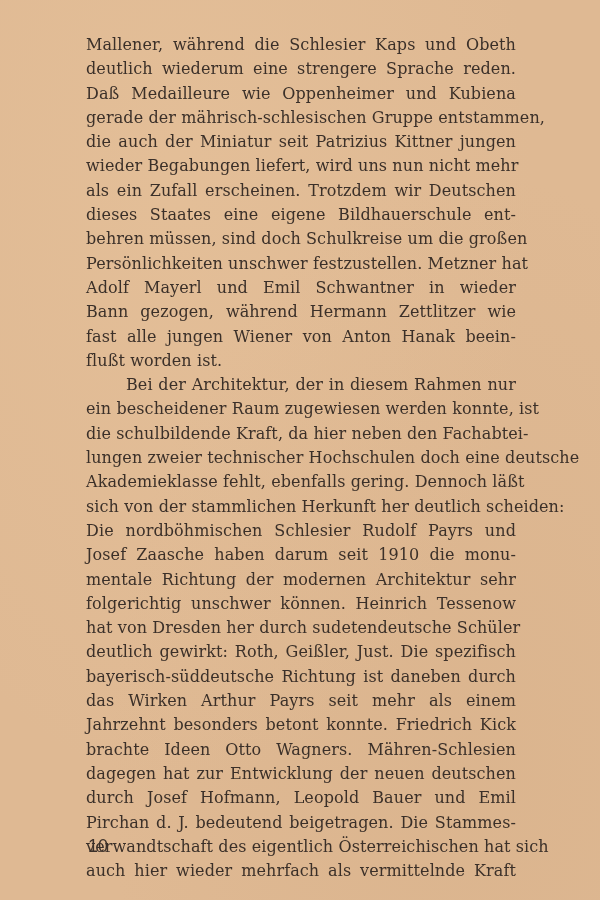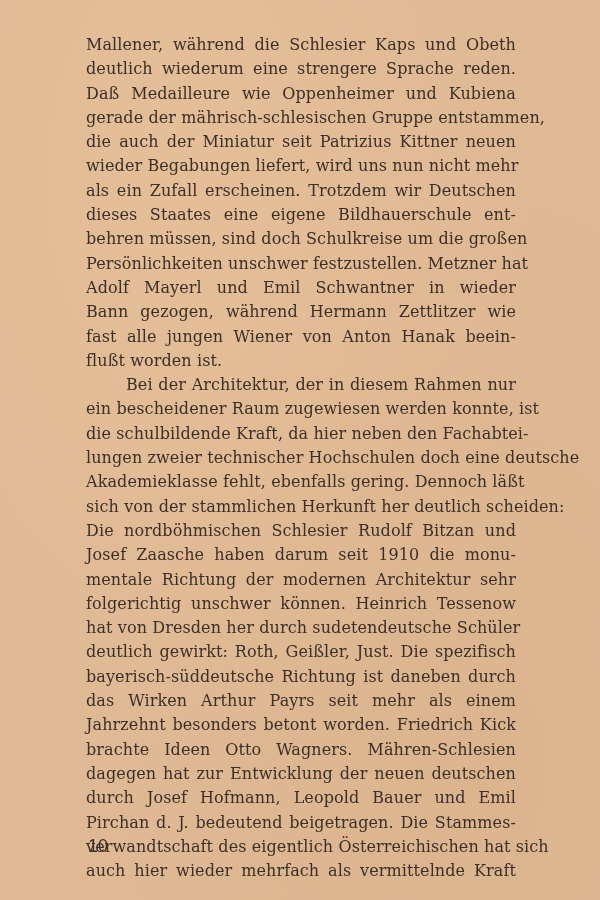--- a/index.html
+++ b/index.html
@@ -52,47 +52,47 @@
   </style>
 </head>
 <body>
 
 <div class="page">
   <div class="paragraph">
     <span class="line">Mallener, während die Schlesier Kaps und Obeth</span>
     <span class="line">deutlich wiederum eine strengere Sprache reden.</span>
     <span class="line">Daß Medailleure wie Oppenheimer und Kubiena</span>
     <span class="line">gerade der mährisch-schlesischen Gruppe entstammen,</span>
-    <span class="line">die auch der Miniatur seit Patrizius Kittner neuen</span>
+    <span class="line">die auch der Miniatur seit Patrizius Kittner jungen</span>
     <span class="line">wieder Begabungen liefert, wird uns nun nicht mehr</span>
     <span class="line">als ein Zufall erscheinen. Trotzdem wir Deutschen</span>
     <span class="line">dieses Staates eine eigene Bildhauerschule ent-</span>
     <span class="line">behren müssen, sind doch Schulkreise um die großen</span>
     <span class="line">Persönlichkeiten unschwer festzustellen. Metzner hat</span>
     <span class="line">Adolf Mayerl und Emil Schwantner in wieder</span>
     <span class="line">Bann gezogen, während Hermann Zettlitzer wie</span>
     <span class="line">fast alle jungen Wiener von Anton Hanak beein-</span>
     <span class="line last">flußt worden ist.</span>
   </div>
   <div class="paragraph">
     <span class="line indent">Bei der Architektur, der in diesem Rahmen nur</span>
     <span class="line">ein bescheidener Raum zugewiesen werden konnte, ist</span>
     <span class="line">die schulbildende Kraft, da hier neben den Fachabtei-</span>
     <span class="line">lungen zweier technischer Hochschulen doch eine deutsche</span>
     <span class="line">Akademieklasse fehlt, ebenfalls gering. Dennoch läßt</span>
     <span class="line">sich von der stammlichen Herkunft her deutlich scheiden:</span>
-    <span class="line">Die nordböhmischen Schlesier Rudolf Bitzan und</span>
+    <span class="line">Die nordböhmischen Schlesier Rudolf Payrs und</span>
     <span class="line">Josef Zaasche haben darum seit 1910 die monu-</span>
     <span class="line">mentale Richtung der modernen Architektur sehr</span>
     <span class="line">folgerichtig unschwer können. Heinrich Tessenow</span>
     <span class="line">hat von Dresden her durch sudetendeutsche Schüler</span>
     <span class="line">deutlich gewirkt: Roth, Geißler, Just. Die spezifisch</span>
     <span class="line">bayerisch-süddeutsche Richtung ist daneben durch</span>
     <span class="line">das Wirken Arthur Payrs seit mehr als einem</span>
-    <span class="line">Jahrzehnt besonders betont worden. Friedrich Kick</span>
+    <span class="line">Jahrzehnt besonders betont konnte. Friedrich Kick</span>
     <span class="line">brachte Ideen Otto Wagners. Mähren-Schlesien</span>
     <span class="line">dagegen hat zur Entwicklung der neuen deutschen</span>
     <span class="line">durch Josef Hofmann, Leopold Bauer und Emil</span>
     <span class="line">Pirchan d. J. bedeutend beigetragen. Die Stammes-</span>
     <span class="line">verwandtschaft des eigentlich Österreichischen hat sich</span>
     <span class="line">auch hier wieder mehrfach als vermittelnde Kraft</span>
   </div>
 </div>
 
 <div class="page-number">10</div>

